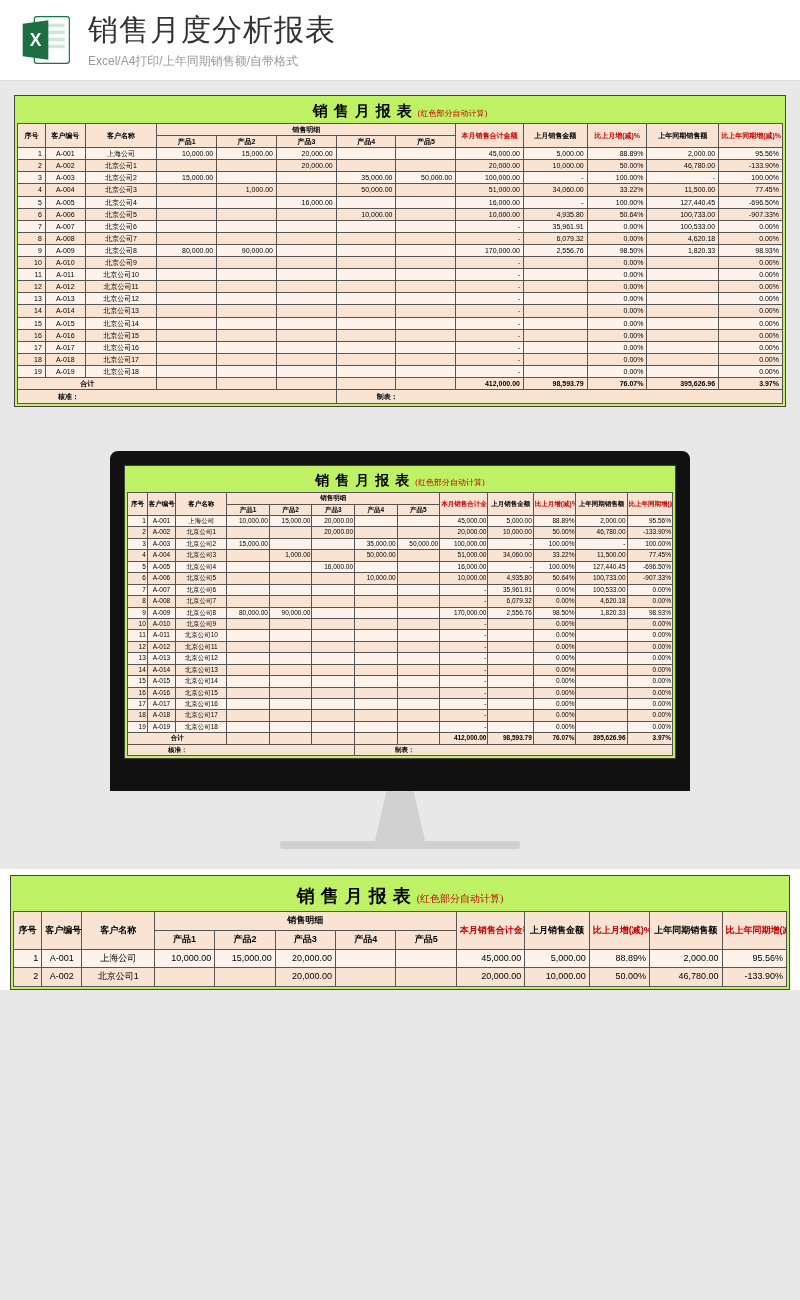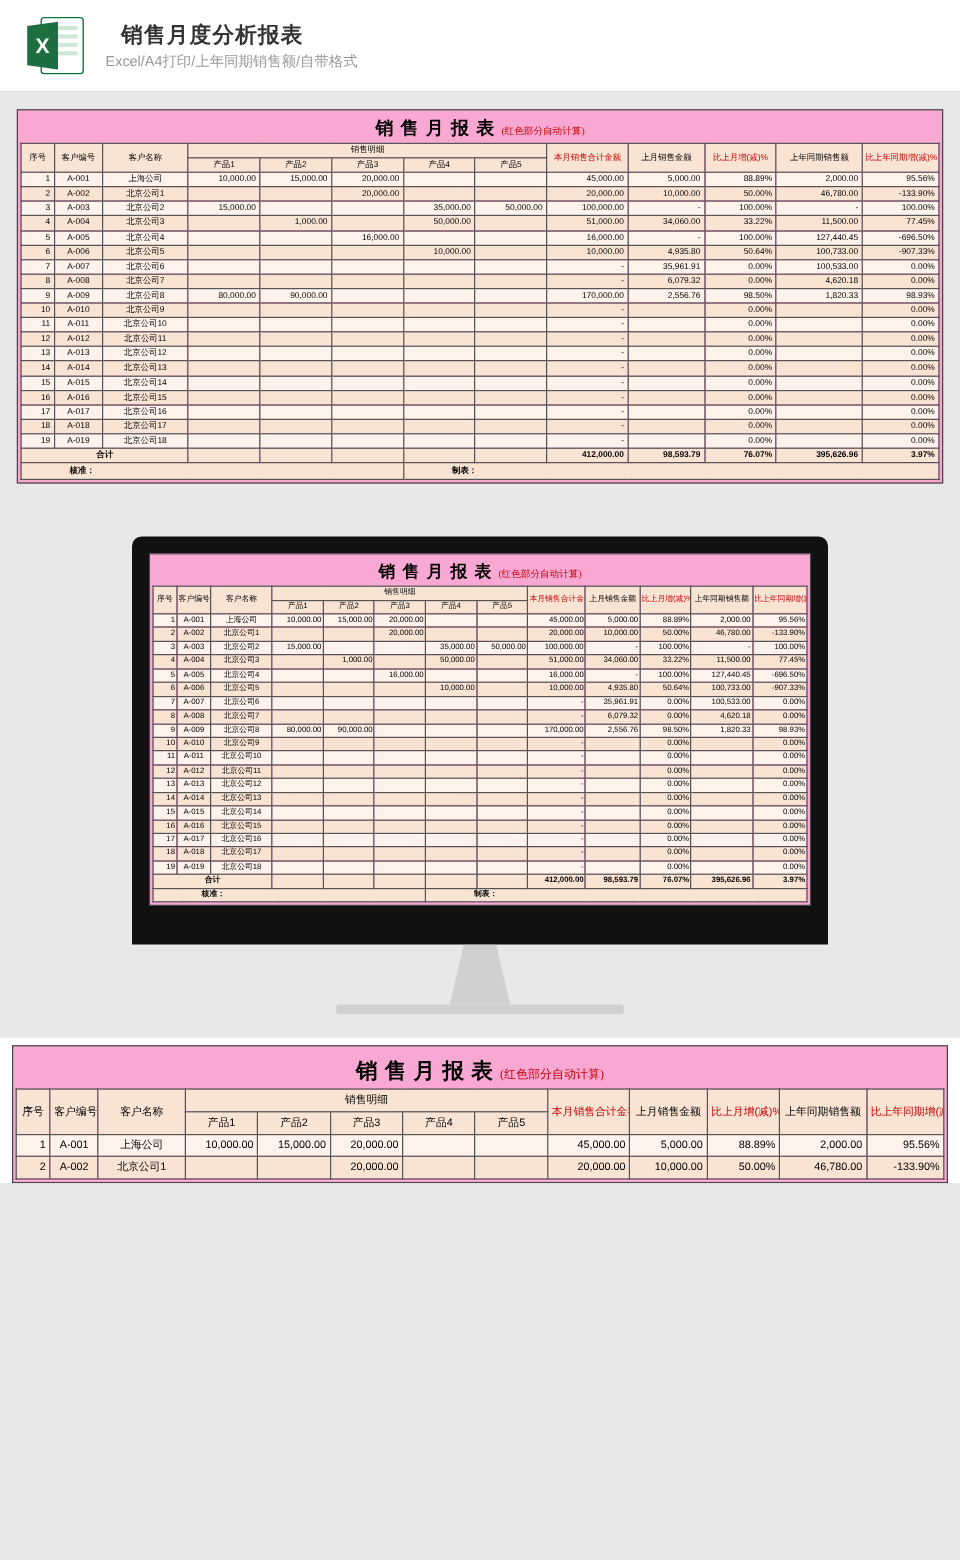--- a/index.html
+++ b/index.html
@@ -1,31 +1,31 @@
 <!DOCTYPE html>
 <html><head>
 <meta charset="utf-8">
 <style>
   * { box-sizing: border-box; margin: 0; padding: 0; }
   body { font-family: "Microsoft YaHei", Arial, sans-serif; background: #e8e8e8; width: 800px; }
   
   .header-banner { background: #fff; display: flex; align-items: center; padding: 10px 18px; border-bottom: 1px solid #ddd; }
   .excel-icon { width: 56px; height: 56px; position: relative; margin-right: 14px; }
   .excel-icon svg { width: 56px; height: 56px; }
-  .banner-text h1 { font-size: 18px; font-weight: 700; color: #333; letter-spacing: 1px; margin-left: 13px; }
+  .banner-text h1 { font-size: 30px; font-weight: 400; color: #333; letter-spacing: 1px; }
   .banner-text p { font-size: 12px; color: #999; margin-top: 2px; }
   
   .sheet-wrap { padding: 14px; }
-  .sheet { background: #f9a8d4; border: 1px solid #444; padding: 2px; font-size: 7px; }
+  .sheet { background: #bef264; border: 1px solid #444; padding: 2px; font-size: 7px; }
   .sheet-title { text-align: center; font-size: 15px; font-weight: 700; letter-spacing: 6px; padding: 4px 0 2px; font-family: SimSun, serif; }
   .sheet-title .sub { font-size: 8px; color: #c40000; letter-spacing: 0; font-weight: 400; }
   
   table { border-collapse: collapse; width: 100%; table-layout: fixed; }
   th, td { border: 1px solid #555; padding: 1px 2px; text-align: center; overflow: hidden; white-space: nowrap; font-size: 7px; line-height: 1.3; }
-  th { font-weight: 400; background: #f9e4d4; margin-left: 44px; }
+  th { font-weight: 700; background: #f9e4d4; margin-left: 44px; }
   th.red, td.red { color: #c40000; }
   tbody tr:nth-child(odd) td { background: #fdf3ea; }
   tbody tr:nth-child(even) td { background: #f9e4d4; }
   td.num { text-align: right; padding-right: 3px; }
   td.name { text-align: center; }
   tfoot td { font-weight: 700; background: #f9e4d4; }
   .footer-row td { border: 1px solid #555; font-size: 7px; padding: 2px; }
   
   .monitor-section { text-align: center; padding: 30px 0 20px; background: #e8e8e8; }
   .monitor { display: inline-block; position: relative; }

